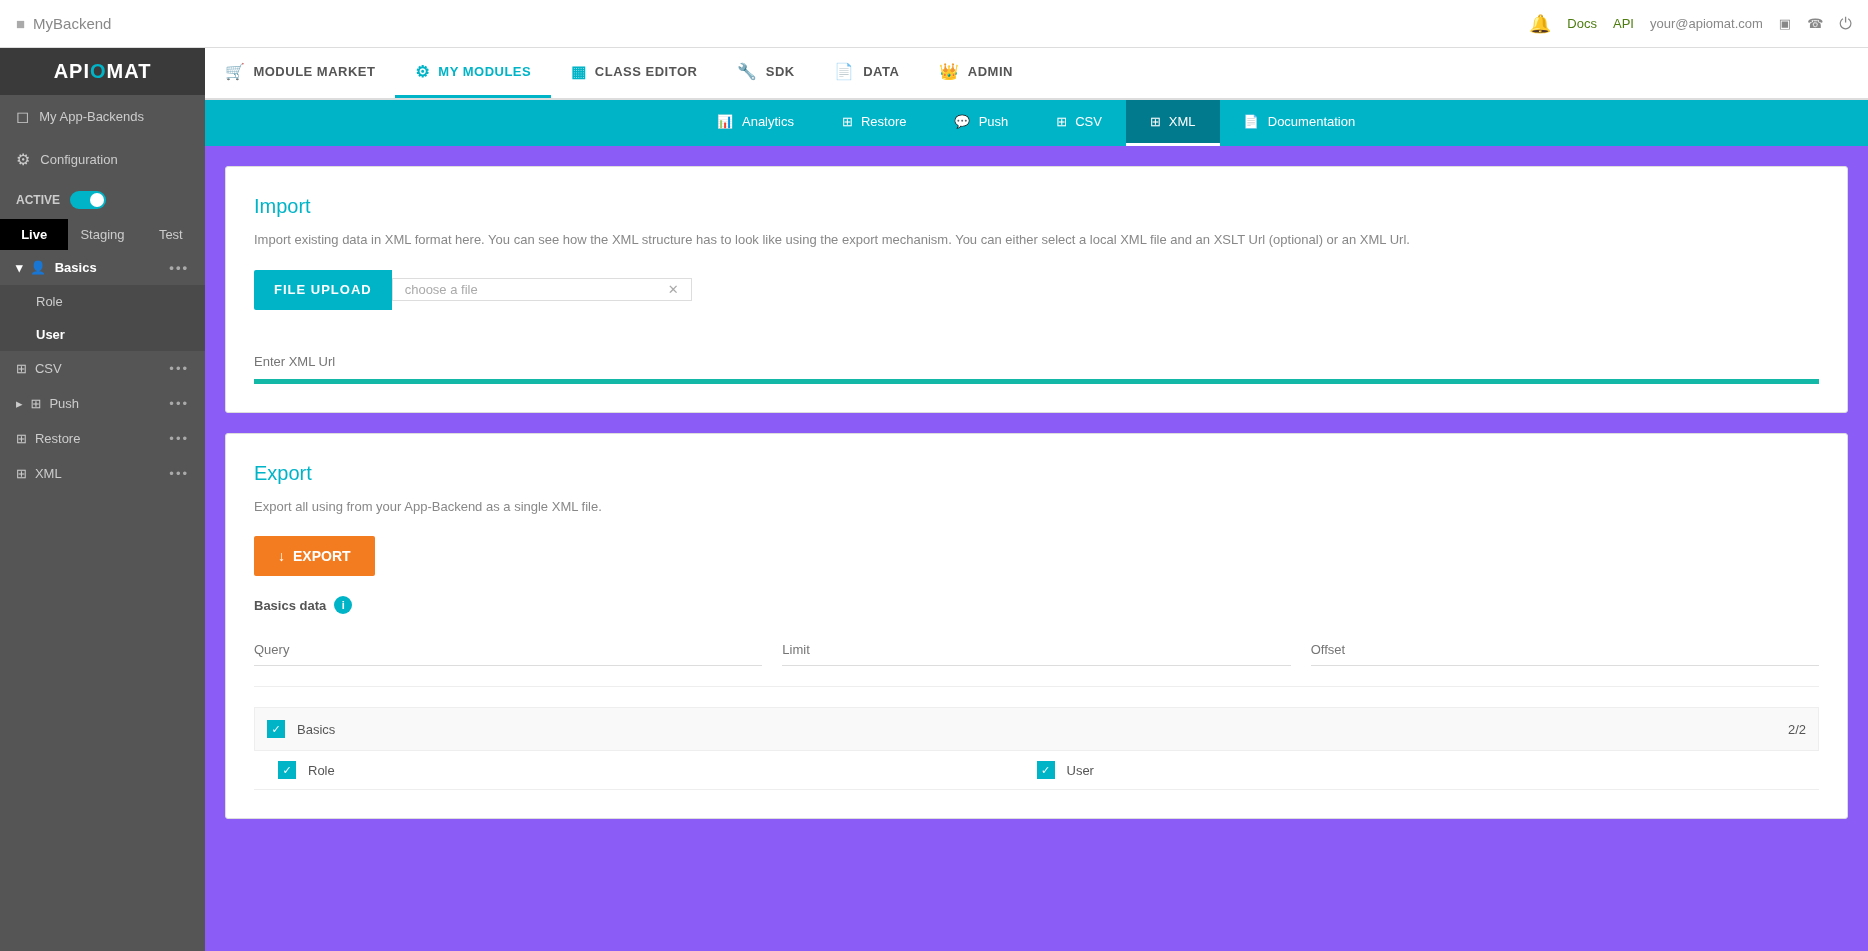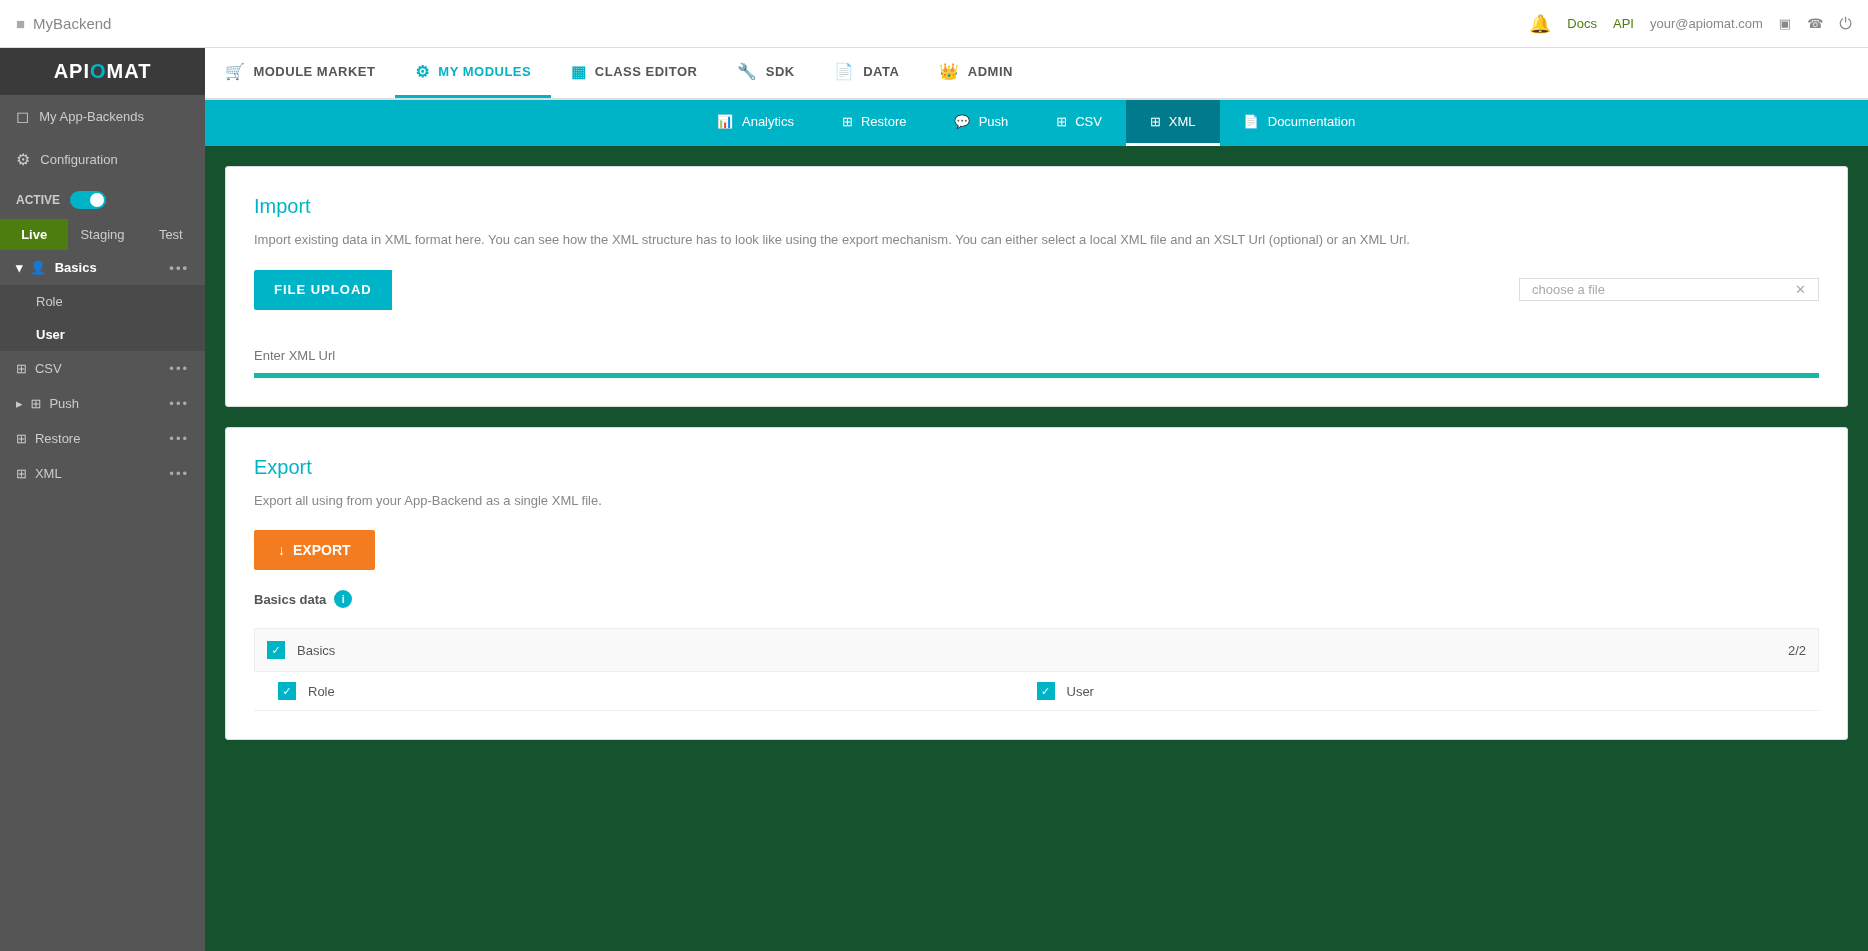--- a/index.html
+++ b/index.html
@@ -109,21 +109,21 @@
     }
     .env-tab {
       flex: 1;
       text-align: center;
       padding: 8px 0;
       font-size: 13px;
       cursor: pointer;
       color: #ccc;
     }
     .env-tab.active {
-      background: #4d7c0f;
+      background: #000000;
       color: #fff;
       font-weight: bold;
     }
 
     
     .sidebar-section-header {
       display: flex;
       align-items: center;
       padding: 10px 16px;
       color: #fff;
@@ -212,21 +212,21 @@
       gap: 8px;
       border-bottom: 3px solid transparent;
     }
     .sub-nav-tab.active { background: #007a8c; border-bottom-color: #fff; }
 
     
     .page-content {
       flex: 1;
       overflow-y: auto;
       padding: 20px;
-      background: #14532d;
+      background: #8b5cf6;
     }
 
     
     .card {
       background: #fff;
       border: 1px solid #ddd;
       border-radius: 3px;
       margin-bottom: 20px;
       padding: 28px;
     }
@@ -240,22 +240,21 @@
       font-size: 13px;
       line-height: 1.5;
       margin-bottom: 20px;
     }
 
     
     .import-row {
       display: flex;
       align-items: center;
       gap: 0;
-      margin-bottom: 18px;
-      justify-content: space-between;
+      margin-bottom: 24px;
     }
     .file-upload-btn {
       background: #00b4c8;
       color: #fff;
       border: none;
       padding: 10px 20px;
       font-size: 13px;
       font-weight: bold;
       letter-spacing: 1px;
       cursor: pointer;
@@ -580,20 +579,25 @@
         <button class="export-btn">
           <span>↓</span>
           <span>EXPORT</span>
         </button>
 
         <div class="filter-data-row">
           <span>Basics data</span>
           <div class="info-icon">i</div>
         </div>
 
+        <div class="filter-inputs">
+          <input class="filter-input" type="text" placeholder="Query" style="">
+          <input class="filter-input" type="text" placeholder="Limit" style="">
+          <input class="filter-input" type="text" placeholder="Offset" style="">
+        </div>
 
         <div class="checkbox-row header">
           <div class="checkbox">✓</div>
           <span class="checkbox-label">Basics</span>
           <span class="checkbox-count">2/2</span>
         </div>
 
         <div class="sub-checkbox-row">
           <div class="left">
             <div class="checkbox" style="margin-right:12px;">✓</div>

